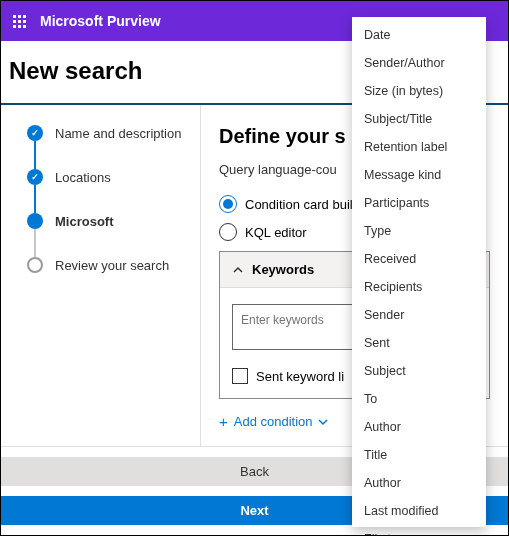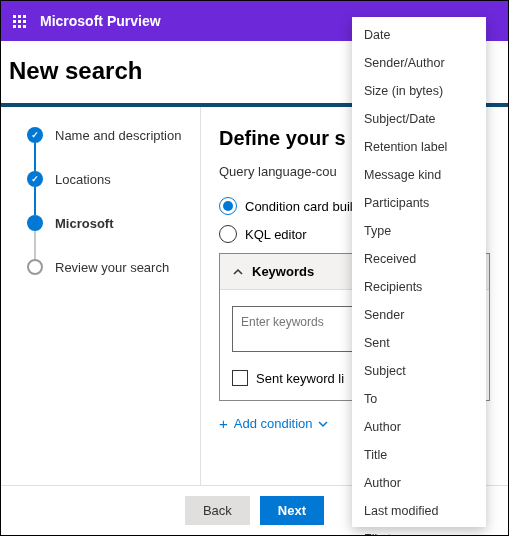--- a/index.html
+++ b/index.html
@@ -2,21 +2,21 @@
 <html><head>
 <meta charset="utf-8">
 <style>
 * { margin: 0; padding: 0; box-sizing: border-box; font-family: 'Segoe UI', Arial, sans-serif; }
 body { width: 509px; height: 536px; border: 1px solid #000; background: #fff; overflow: hidden; position: relative; }
 .header { background: #6d28d9; color: #fff; height: 40px; display: flex; align-items: center; padding: 0 12px; }
 .waffle { display: grid; grid-template-columns: repeat(3,3px); grid-template-rows: repeat(3,3px); gap: 2px; margin-right: 14px; cursor: pointer; }
 .waffle span { background: #fff; width: 3px; height: 3px; }
 .header-title { font-size: 14px; font-weight: 600; }
 .page-title { font-size: 24px; font-weight: 700; padding: 16px 8px 18px; }
-.content { display: flex; border-top: 4px solid #0c4a6e; height: calc(100% - 144px); justify-content: flex-end; }
+.content { display: flex; border-top: 2px solid #0c4a6e; height: calc(100% - 144px); justify-content: flex-end; }
 .stepper { width: 200px; padding: 20px 16px 20px 26px; border-right: 1px solid #e0e0e0; }
 .step { display: flex; align-items: center; margin-bottom: 0; position: relative; }
 .step-circle { width: 16px; height: 16px; border-radius: 50%; margin-right: 12px; flex-shrink: 0; display: flex; align-items: center; justify-content: center; }
 .step.done .step-circle { background: #0078d4; }
 .step.done .step-circle::after { content: "✓"; color: #fff; font-size: 9px; font-weight: bold; }
 .step.current .step-circle { background: #0078d4; }
 .step.pending .step-circle { background: #fff; border: 2px solid #999; }
 .step-line { width: 2px; height: 28px; margin-left: 7px; }
 .step-line.blue { background: #0078d4; }
 .step-line.gray { background: #c8c8c8; }
@@ -32,21 +32,21 @@
 .kw-card { border: 1px solid #888; margin-top: 6px; }
 .kw-header { background: #f3f2f1; padding: 10px 12px; font-size: 13px; font-weight: 600; display: flex; align-items: center; border-bottom: 1px solid #ddd; }
 .kw-header svg { margin-right: 8px; }
 .kw-body { padding: 16px 12px 14px; }
 .kw-input { border: 1px solid #666; padding: 8px; width: 100%; height: 46px; font-size: 12px; resize: none; }
 .chk-row { display: flex; align-items: center; margin-top: 14px; font-size: 13px; }
 .chk-row .box { width: 16px; height: 16px; border: 1px solid #333; margin-right: 8px; }
 .add-cond { color: #0078d4; font-size: 13px; margin-top: 14px; display: flex; align-items: center; cursor: pointer; }
 .add-cond .plus { font-size: 15px; margin-right: 6px; }
 .add-cond svg { margin-left: 4px; }
-.footer { position: absolute; bottom: 0; left: 0; right: 0; border-top: 1px solid #e0e0e0; padding: 10px 0; display: flex; justify-content: center; gap: 10px; background: #fff; }
+.footer { position: absolute; bottom: 0; left: 0; right: 0; border-top: 1px solid #e0e0e0; padding: 10px 0; display: flex; justify-content: center; gap: 10px; background: #fff; flex-direction: column; }
 .btn { padding: 7px 18px; font-size: 13px; border: none; cursor: pointer; }
 .btn-back { background: #e1dfdd; color: #333; }
 .btn-next { background: #0078d4; color: #fff; font-weight: 600; }
 .dropdown { position: absolute; top: 16px; right: 22px; width: 134px; background: #fff; box-shadow: 0 4px 12px rgba(0,0,0,0.25); z-index: 100; padding: 4px 0; max-height: 510px; overflow: visible; }
 .dropdown-item { padding: 7px 12px; font-size: 12.5px; color: #333; cursor: pointer; }
 </style>
 </head>
 <body>
 
 <div class="header">
@@ -130,21 +130,21 @@
 
 <div class="footer">
   <button class="btn btn-back">Back</button>
   <button class="btn btn-next">Next</button>
 </div>
 
 <div class="dropdown" id="dropdown">
     <div class="dropdown-item">Date</div>
     <div class="dropdown-item">Sender/Author</div>
     <div class="dropdown-item">Size (in bytes)</div>
-    <div class="dropdown-item">Subject/Date</div>
+    <div class="dropdown-item">Subject/Title</div>
     <div class="dropdown-item">Retention label</div>
     <div class="dropdown-item">Message kind</div>
     <div class="dropdown-item">Participants</div>
     <div class="dropdown-item">Type</div>
     <div class="dropdown-item">Received</div>
     <div class="dropdown-item">Recipients</div>
     <div class="dropdown-item">Sender</div>
     <div class="dropdown-item">Sent</div>
     <div class="dropdown-item">Subject</div>
     <div class="dropdown-item">To</div>

